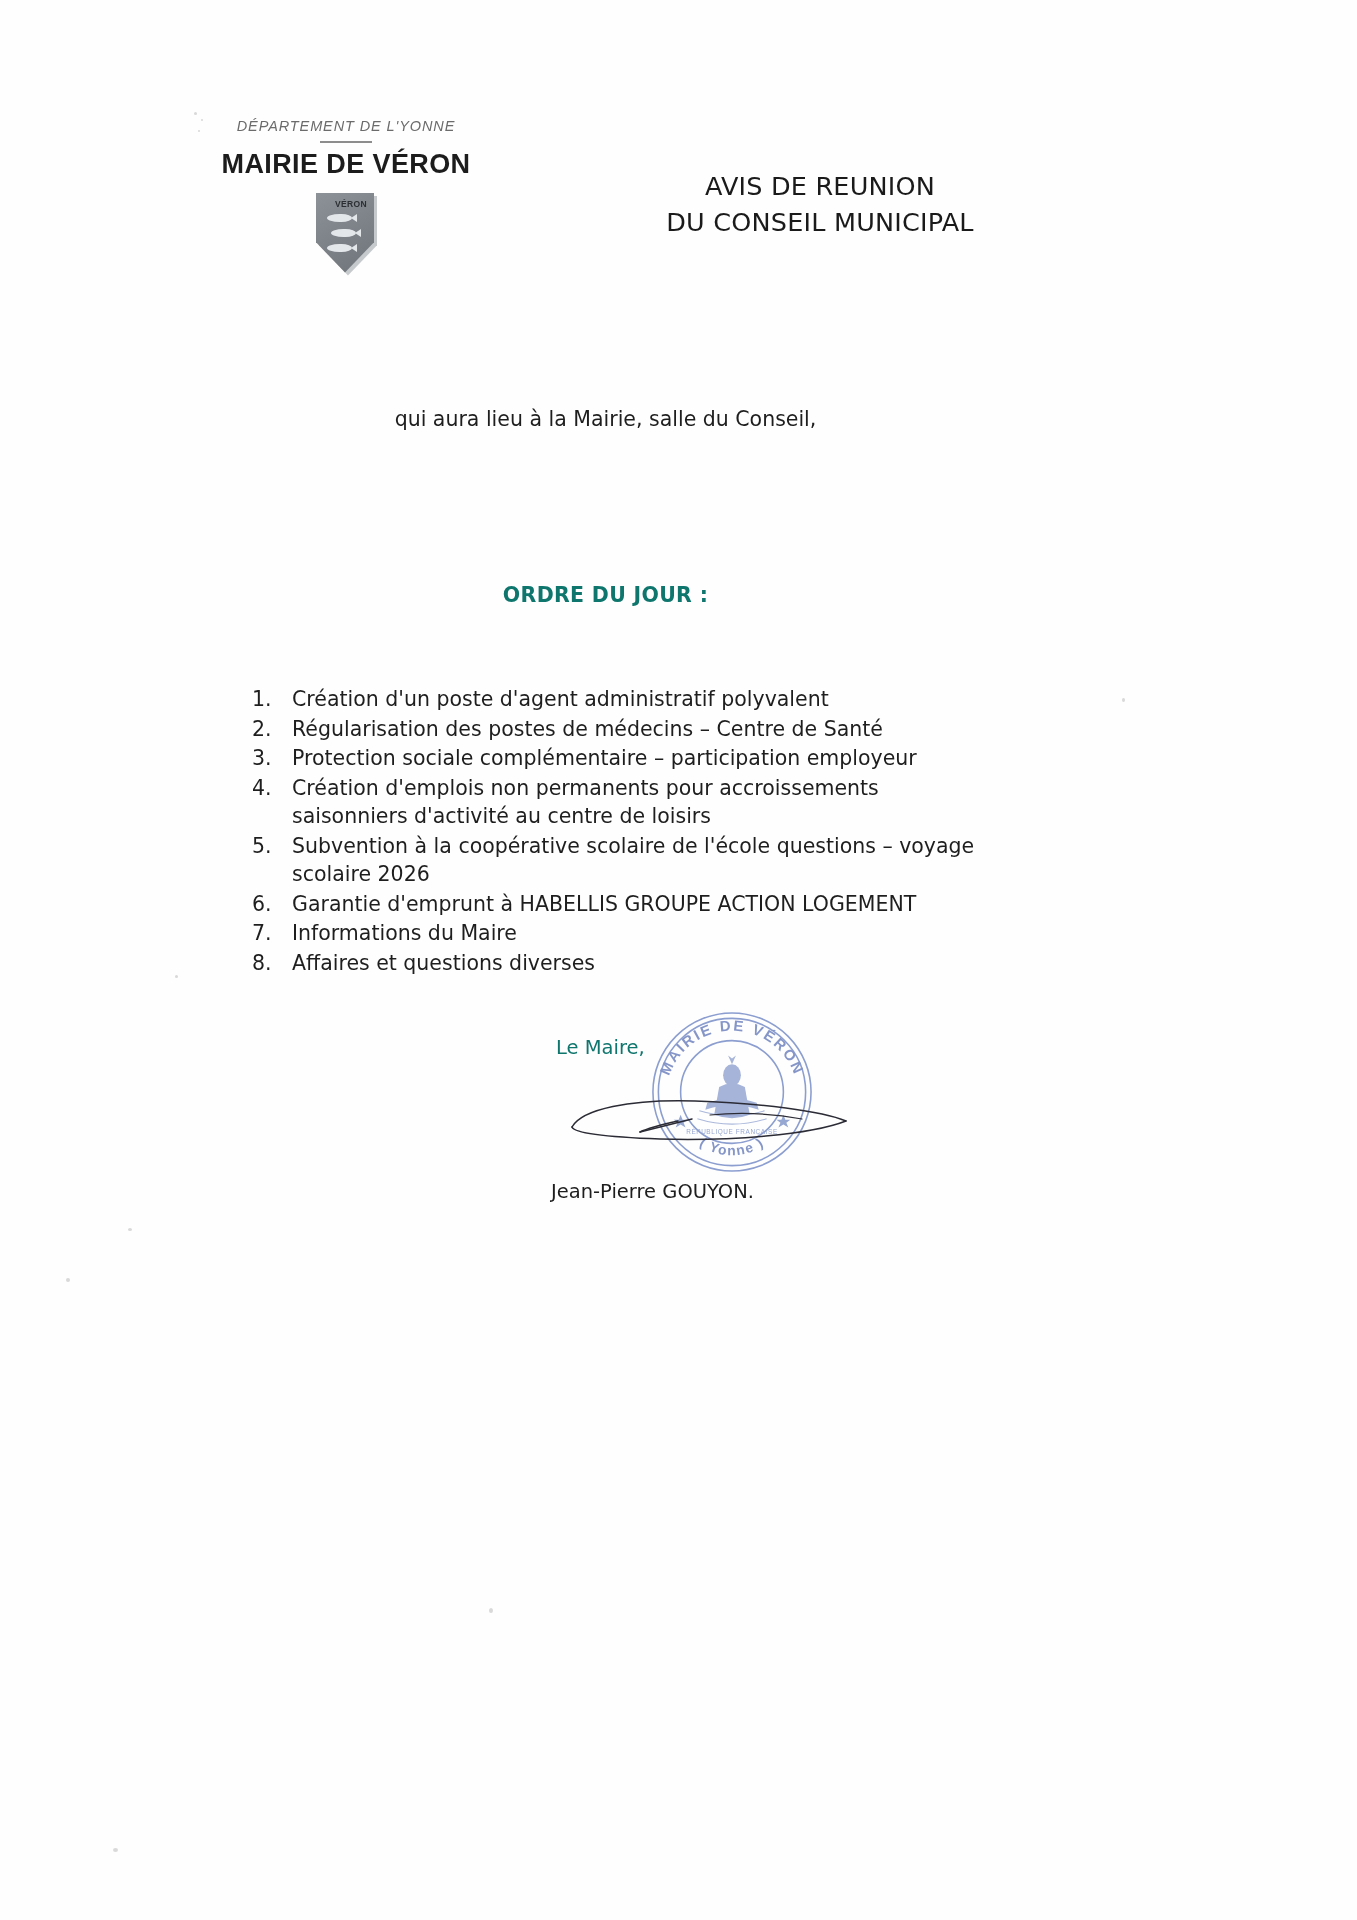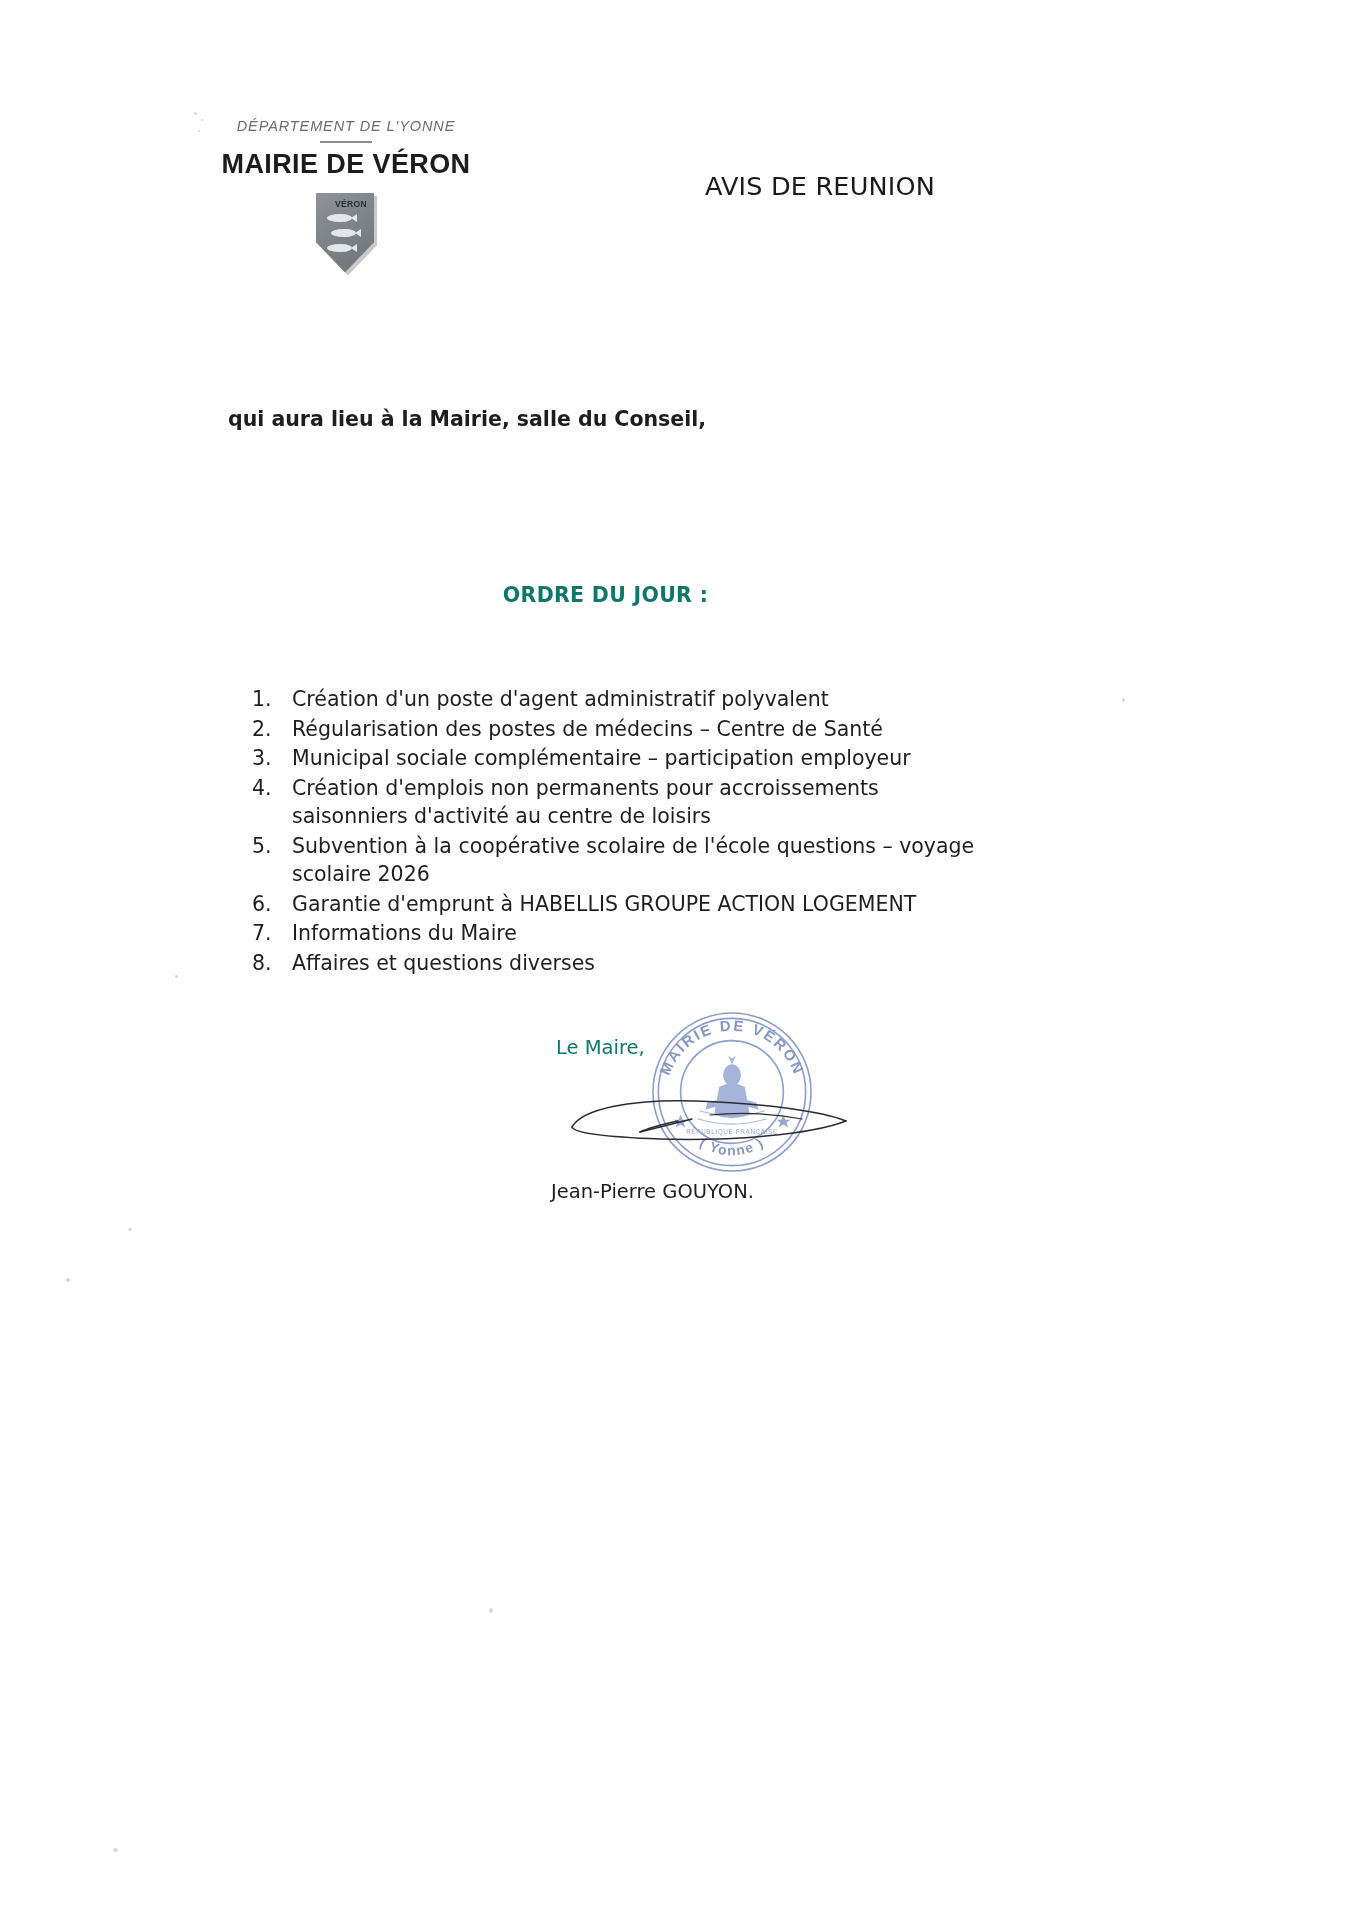--- a/index.html
+++ b/index.html
@@ -138,21 +138,21 @@
   .intro {
     position: absolute;
     left: 228px;
     top: 404px;
     width: 755px;
     font-size: 20.5px;
     line-height: 30px;
     color: #1e1e1e;
     text-align: justify;
   }
-  .intro .l2 { text-align: left; font-weight: bold; }
+  .intro .l2 { text-align: center; }
 
   .date-line {
     position: absolute;
     left: 228px;
     top: 485px;
     width: 755px;
     text-align: center;
     font-weight: bold;
     font-size: 21px;
     color: #141414;
@@ -263,20 +263,21 @@
         <div class="arms-label">VÉRON</div>
         <div class="fish fish1"></div>
         <div class="fish fish2"></div>
         <div class="fish fish3"></div>
       </div>
     </div>
   </div>
 
   <div class="doc-title">
     <div>AVIS DE REUNION</div>
+    <div>DU CONSEIL MUNICIPAL</div>
   </div>
 
   <div class="intro">
     <div class="l2">qui aura lieu à la Mairie, salle du Conseil,</div>
   </div>
 
 
   <div class="agenda-heading">ORDRE DU JOUR :</div>
 
   <div class="agenda">
@@ -286,21 +287,21 @@
       <span class="agenda-text">Création d'un poste d'agent administratif polyvalent</span>
     </div>
 
     <div class="agenda-item">
       <span class="agenda-num">2.</span>
       <span class="agenda-text">Régularisation des postes de médecins – Centre de Santé</span>
     </div>
 
     <div class="agenda-item">
       <span class="agenda-num">3.</span>
-      <span class="agenda-text">Municipal sociale complémentaire – participation employeur</span>
+      <span class="agenda-text">Protection sociale complémentaire – participation employeur</span>
     </div>
 
     <div class="agenda-item">
       <span class="agenda-num">4.</span>
       <span class="agenda-text">
         <span>Création d'emplois non permanents pour accroissements saisonniers</span>
         <span class="last">d'activité au centre de loisirs</span>
       </span>
     </div>
 

